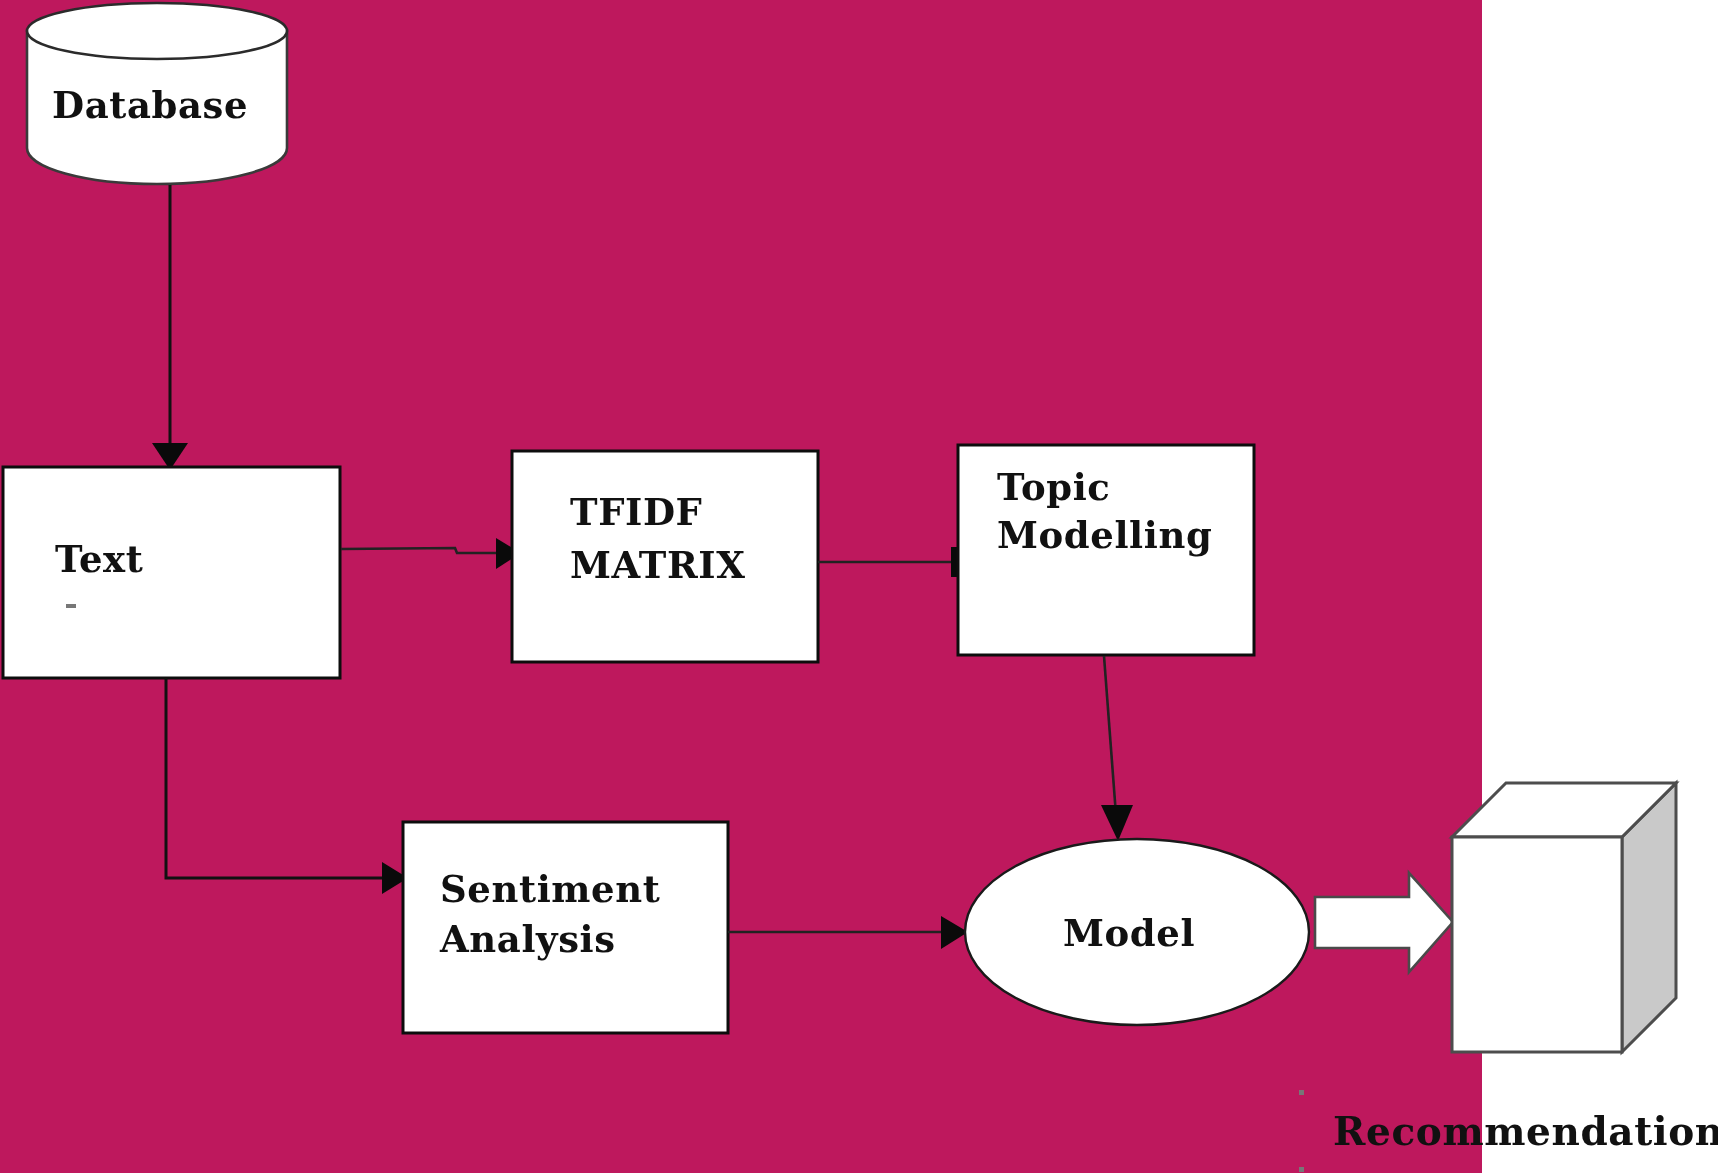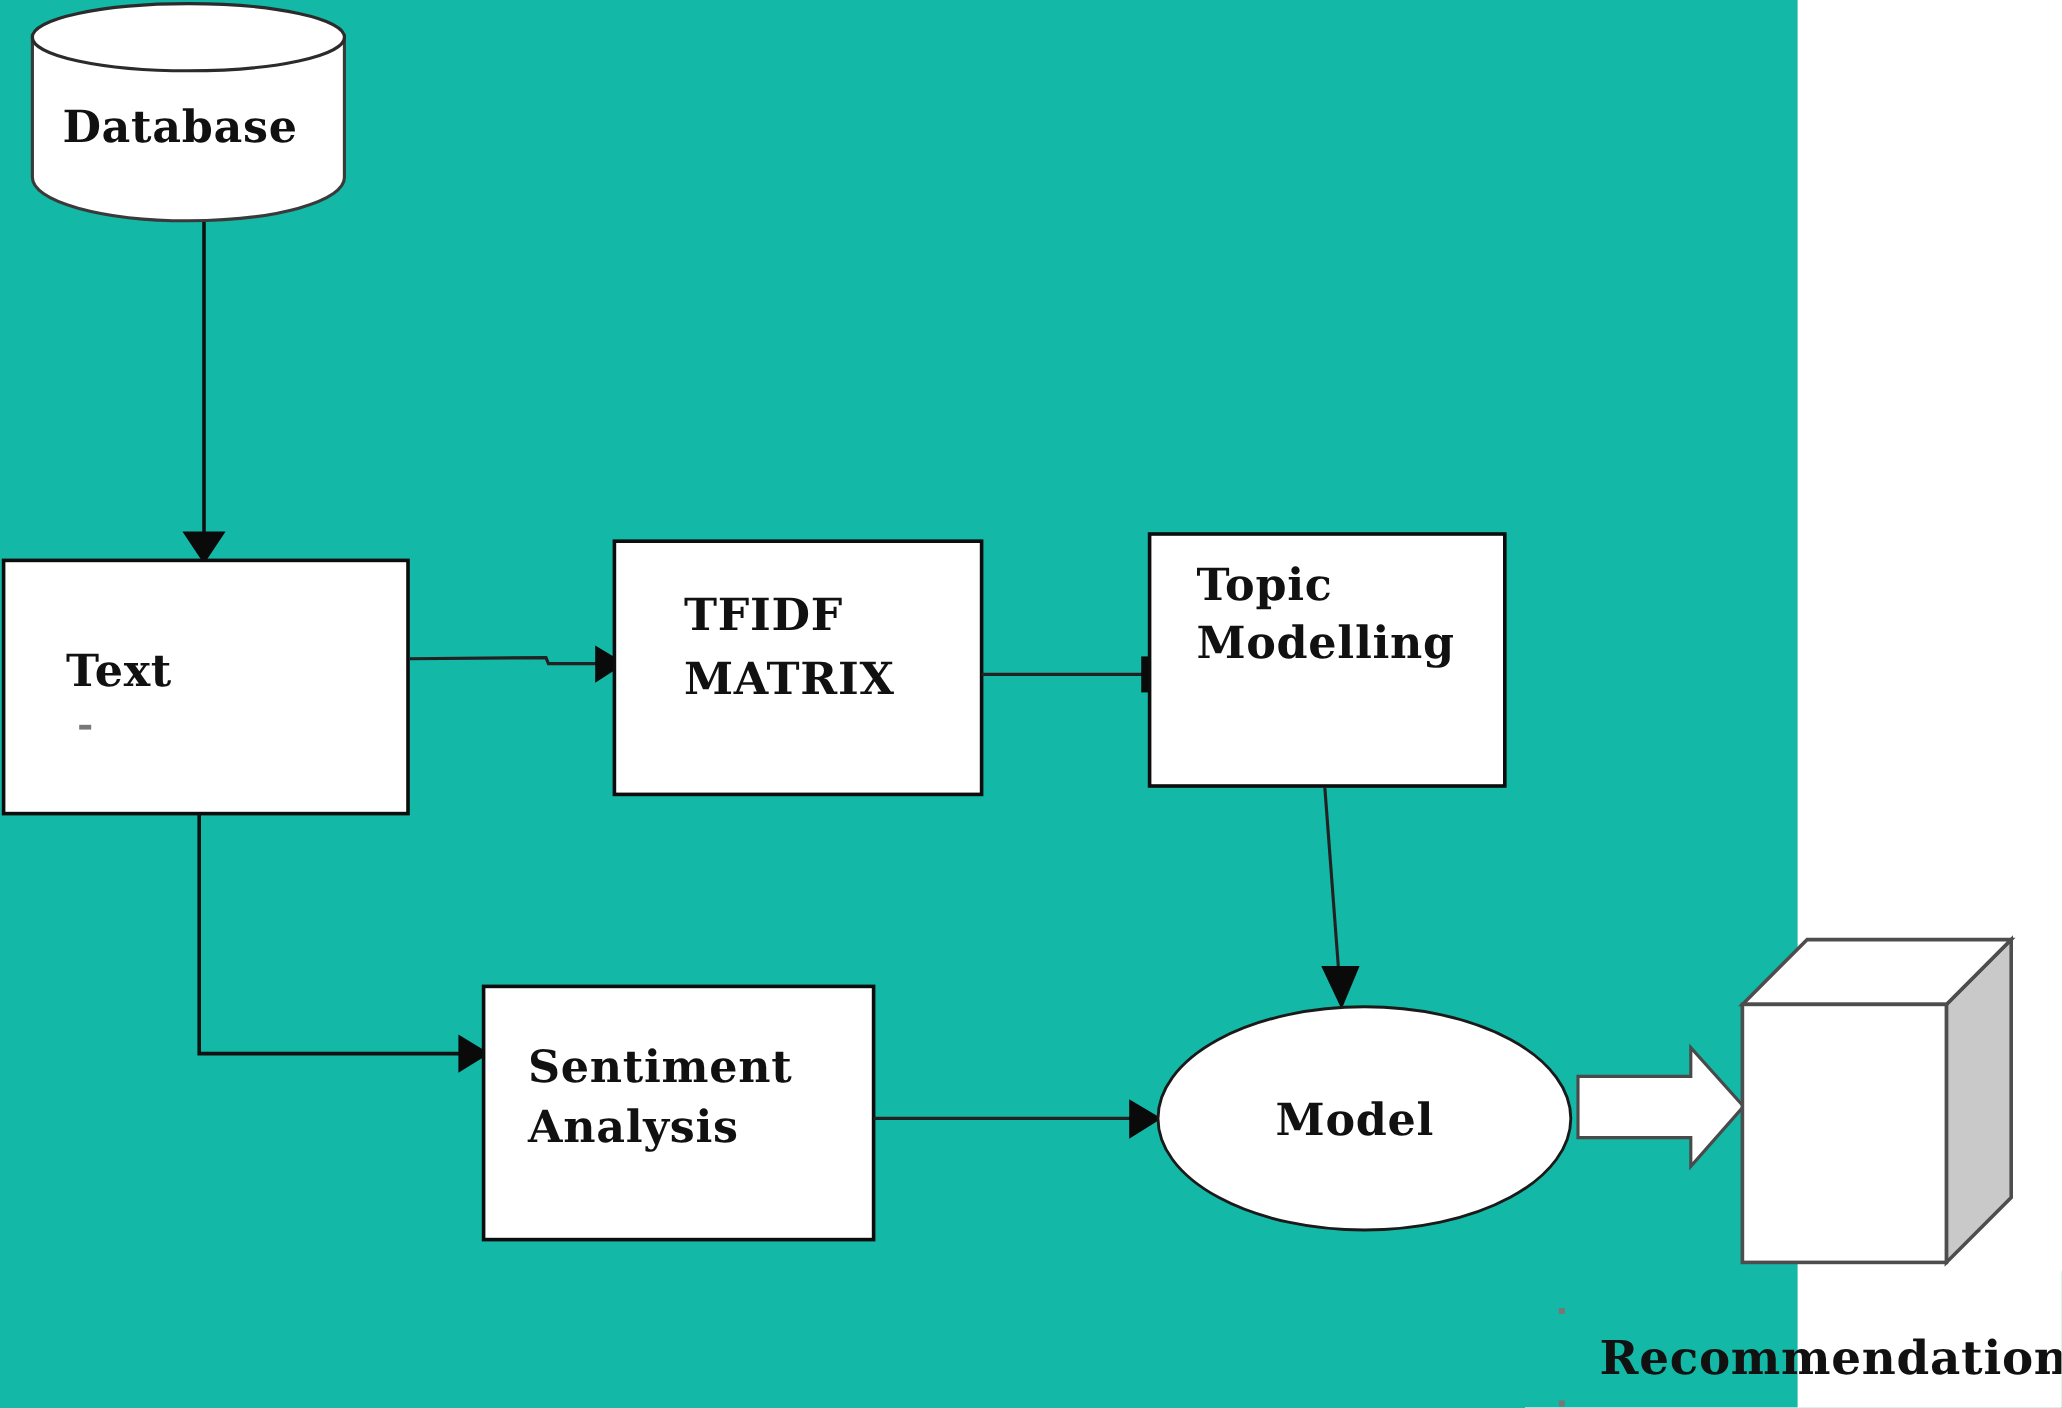--- a/index.html
+++ b/index.html
@@ -10,22 +10,21 @@
   body {
     width: 1718px;
     height: 1173px;
     overflow: hidden;
     font-family: "DejaVu Serif", serif;
   }
   #diagram-root {
     position: relative;
     width: 1482px;
     height: 1173px;
-    background: #14b8a6;
-    padding-left: 16px;
+    background: #be185d;
   }
   svg#flow-svg {
     position: absolute;
     left: 0;
     top: 0;
     width: 1718px;
     height: 1173px;
     display: block;
   }
   .node-shape {

